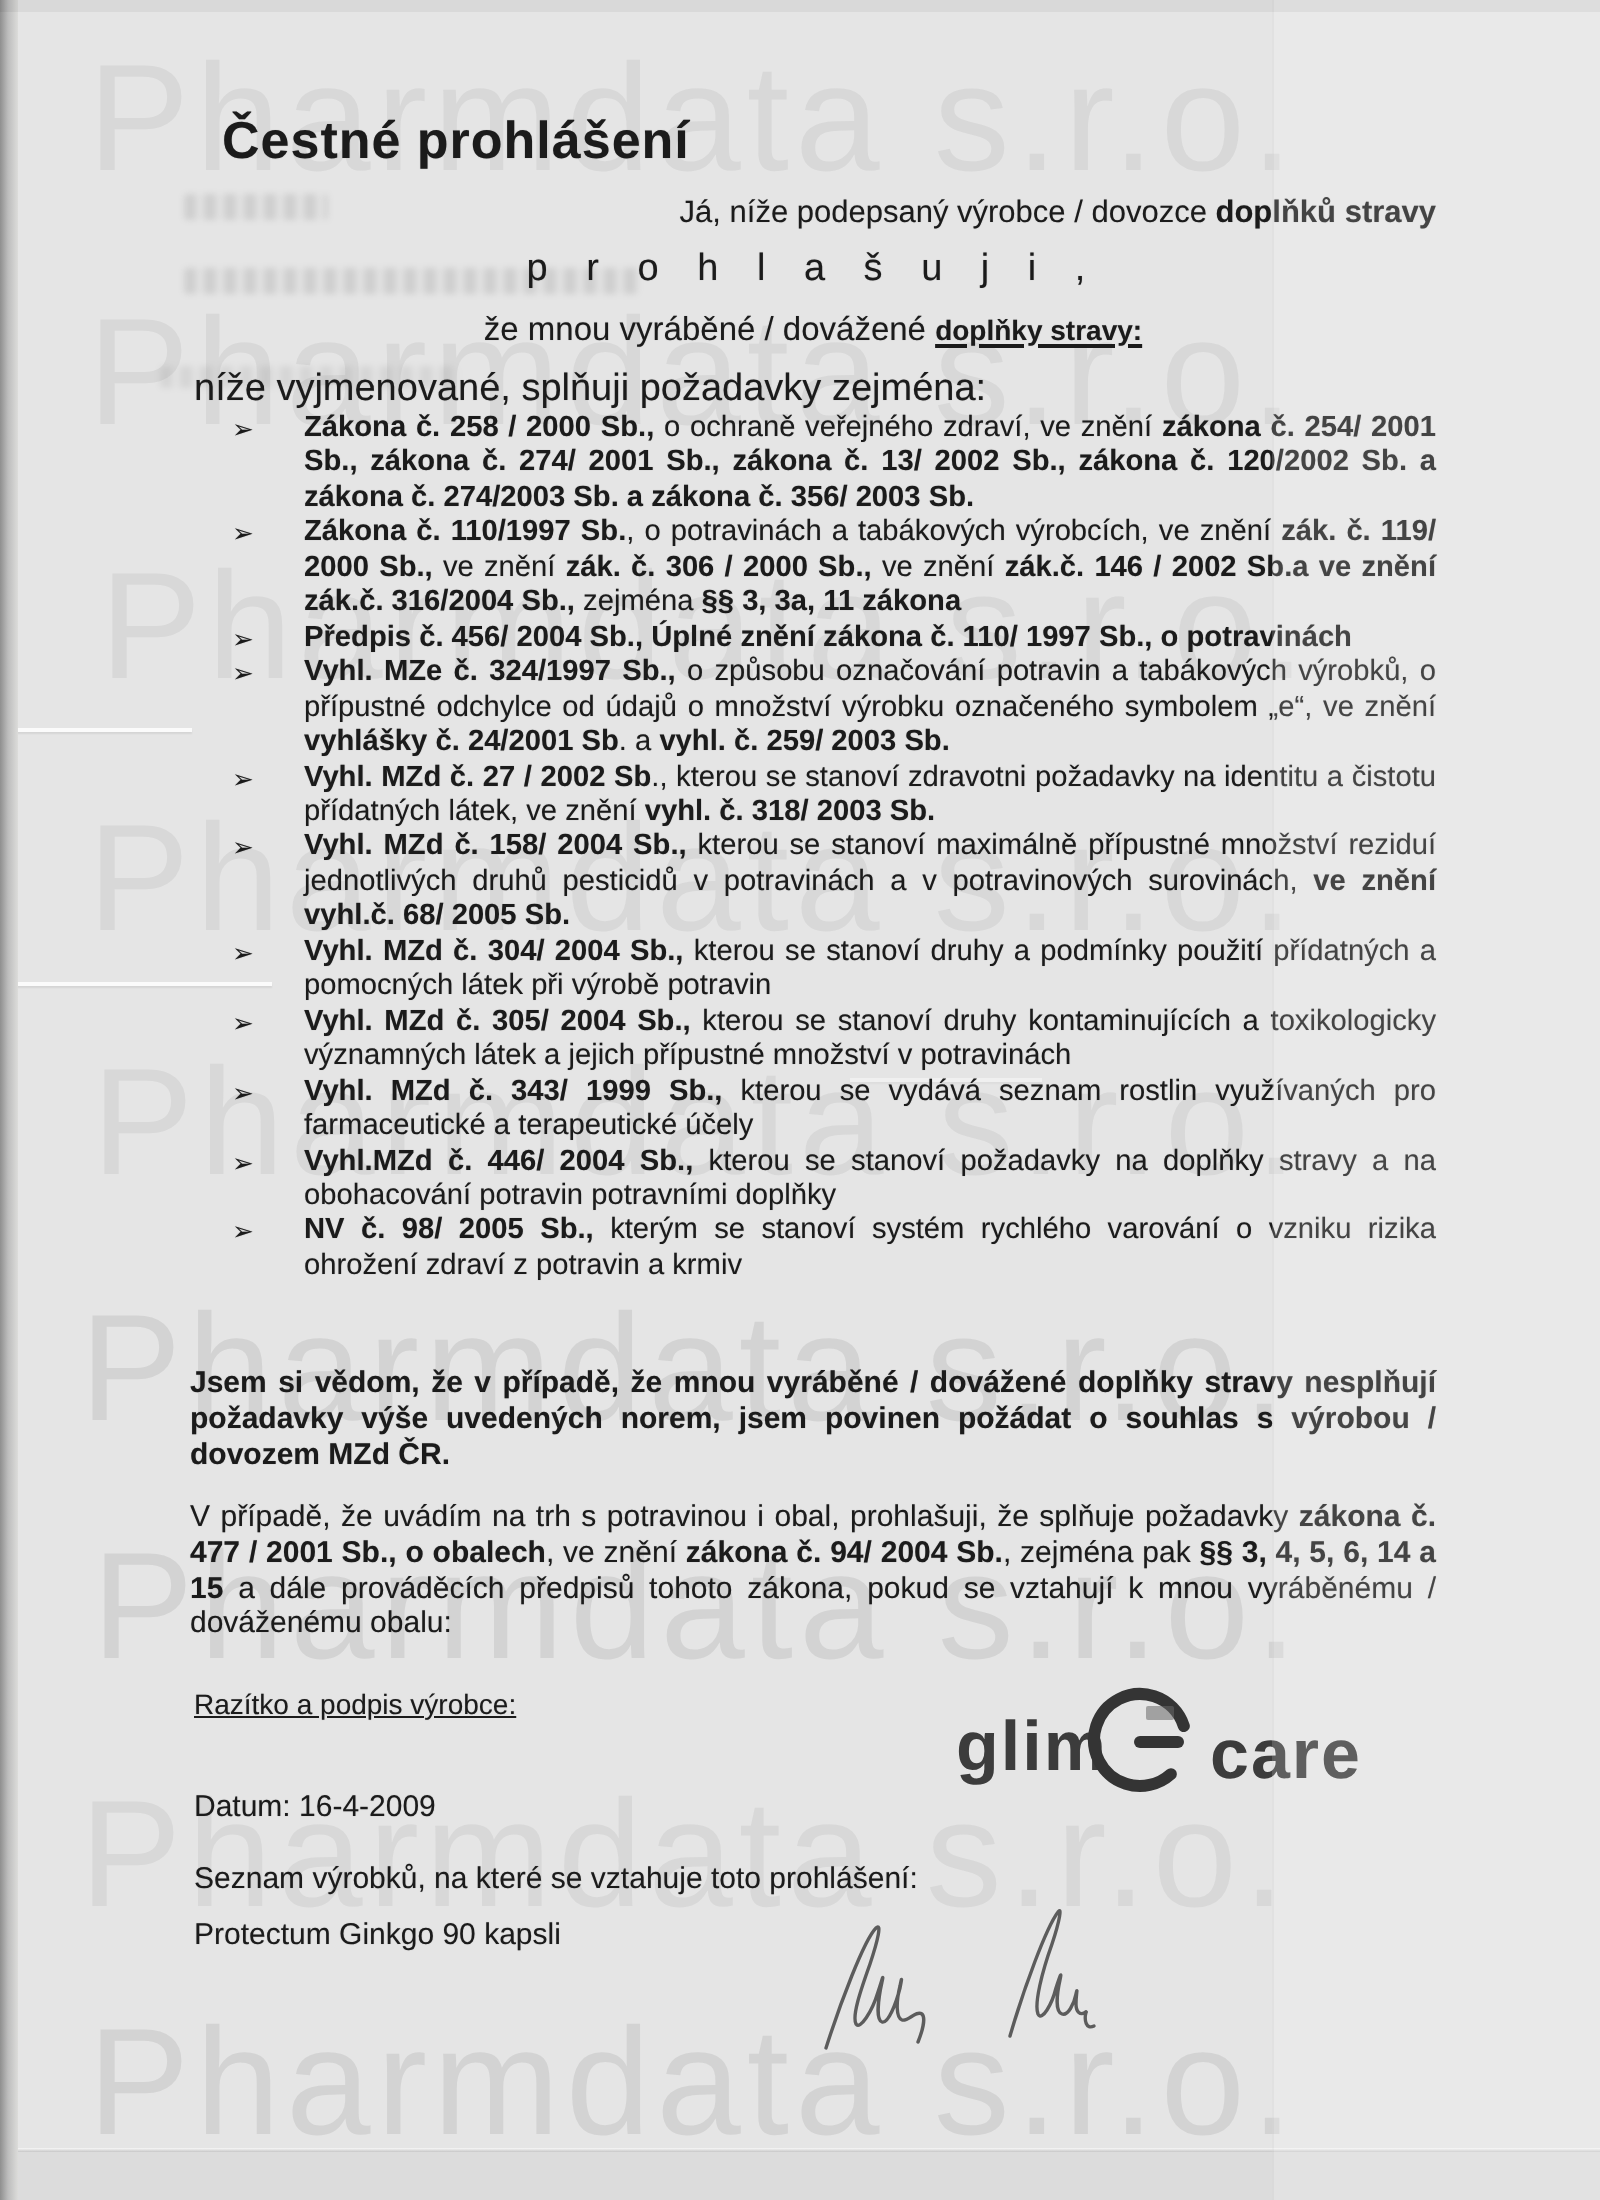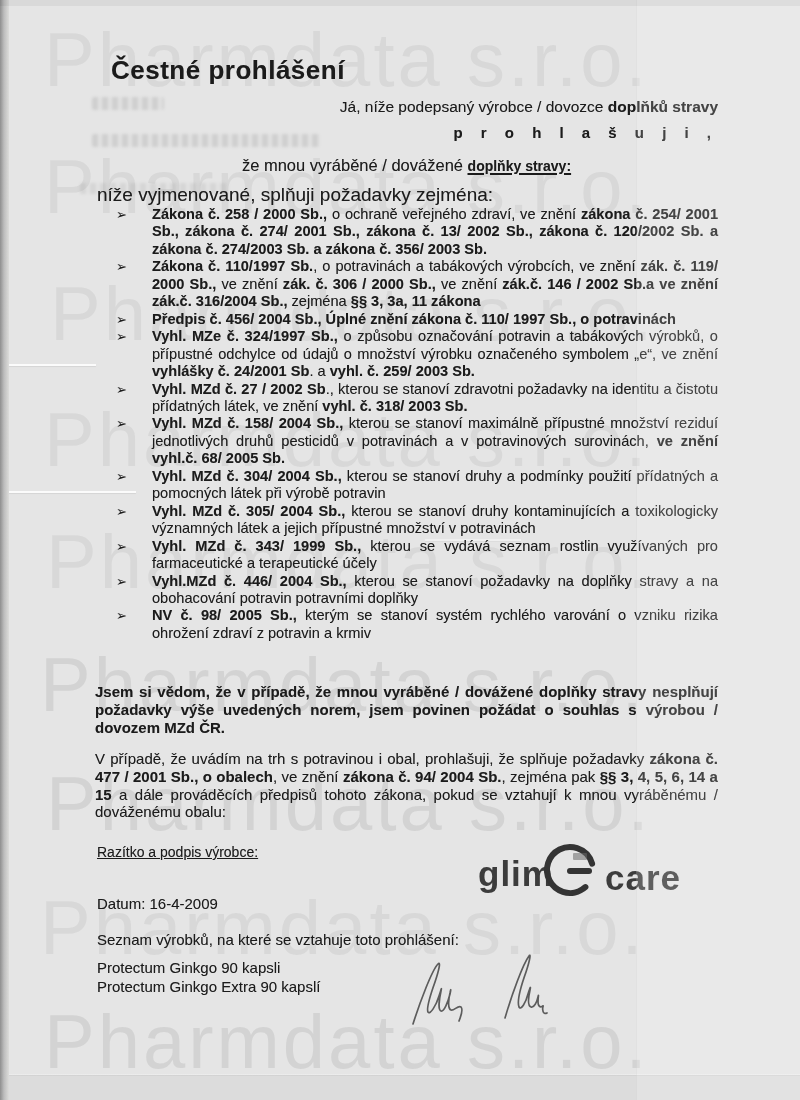--- a/index.html
+++ b/index.html
@@ -29,22 +29,22 @@
   
   .smudge{position:absolute;z-index:2;filter:blur(1.6px);opacity:.55;border-radius:2px;
     background:repeating-linear-gradient(90deg,rgba(110,110,110,0.33) 0 6px,rgba(110,110,110,0.05) 6px 10px);}
   
   .content{position:absolute;left:95px;top:0;width:623px;z-index:3;
     text-shadow:0 0 0.5px rgba(40,40,40,0.35);}
   .b{font-weight:bold;}
   .title{position:absolute;top:55px;left:16px;width:100%;
     font-size:26px;font-weight:bold;letter-spacing:0.5px;}
   .l1{position:absolute;top:98px;left:0;width:100%;text-align:right;font-size:15.5px;}
-  .l2{position:absolute;top:124px;left:0;width:100%;text-align:right;
-    font-size:15px;font-weight:bold;letter-spacing:7px;}
+  .l2{position:absolute;top:124px;left:0;width:100%;text-align:center;
+    font-size:19px;font-weight:normal;letter-spacing:7px;}
   .l3{position:absolute;top:156px;left:0;width:100%;text-align:center;font-size:16.5px;}
   .l3 .u{font-weight:bold;font-size:14px;text-decoration:underline;text-decoration-thickness:2px;text-underline-offset:2px;}
   .l4{position:absolute;top:184px;left:2px;font-size:19px;}
   .lawlist{position:absolute;top:206px;left:0;width:623px;margin:0;padding:0;list-style:none;
     font-size:14.6px;line-height:17.45px;}
   .lawlist li{position:relative;padding-left:57px;text-align:justify;}
   .bullet{position:absolute;left:21px;top:0;font-size:13px;}
   .p1{position:absolute;top:683px;left:0;width:623px;font-size:15px;line-height:17.8px;
     font-weight:bold;text-align:justify;}
   .p2{position:absolute;top:750px;left:0;width:623px;font-size:15px;line-height:17.8px;text-align:justify;}
@@ -127,21 +127,20 @@
           <rect x="33" y="13" width="14" height="7" fill="#6a6a6a" opacity="0.55" rx="1"></rect>
         </svg>
       </span>
       <span class="word w2">care</span>
     </div>
 
     <div class="datum">Datum: 16-4-2009</div>
     <div class="seznam">Seznam výrobků, na které se vztahuje toto prohlášení:</div>
     <div class="products" id="products">
         <div>Protectum Ginkgo 90 kapsli</div>
-        <div>Protectum Ginkgo Extra 90 kapslí</div>
       </div>
   </div>
 
 
   <svg class="sig" width="175" height="92" viewBox="0 0 175 92">
     <g fill="none" stroke="#4e4e4e" stroke-width="1.7" stroke-linecap="round" opacity="0.9">
       <path d="M8,80 C15,58 27,26 33,20 C36,17 34,26 30,38 C25,52 21,64 23,68 C25,71 31,62 34,52 C36,46 37,42 36,47 C34,56 33,66 36,67 C39,68 43,58 45,50 C46,45 46,44 45,49 C43,57 43,65 46,66 C49,67 53,61 56,63 C58,65 56,72 54,77"></path>
       <path d="M100,74 C107,50 118,20 124,12 C126,9 125,16 121,28 C116,42 112,58 114,63 C116,67 121,58 123,50 C125,44 126,41 125,46 C123,55 123,62 126,63 C129,64 132,58 133,53 C134,49 133,53 133,58 C133,62 135,64 138,62"></path>
       <path d="M138,62 C137,66 138,71 142,69"></path>
     </g>

